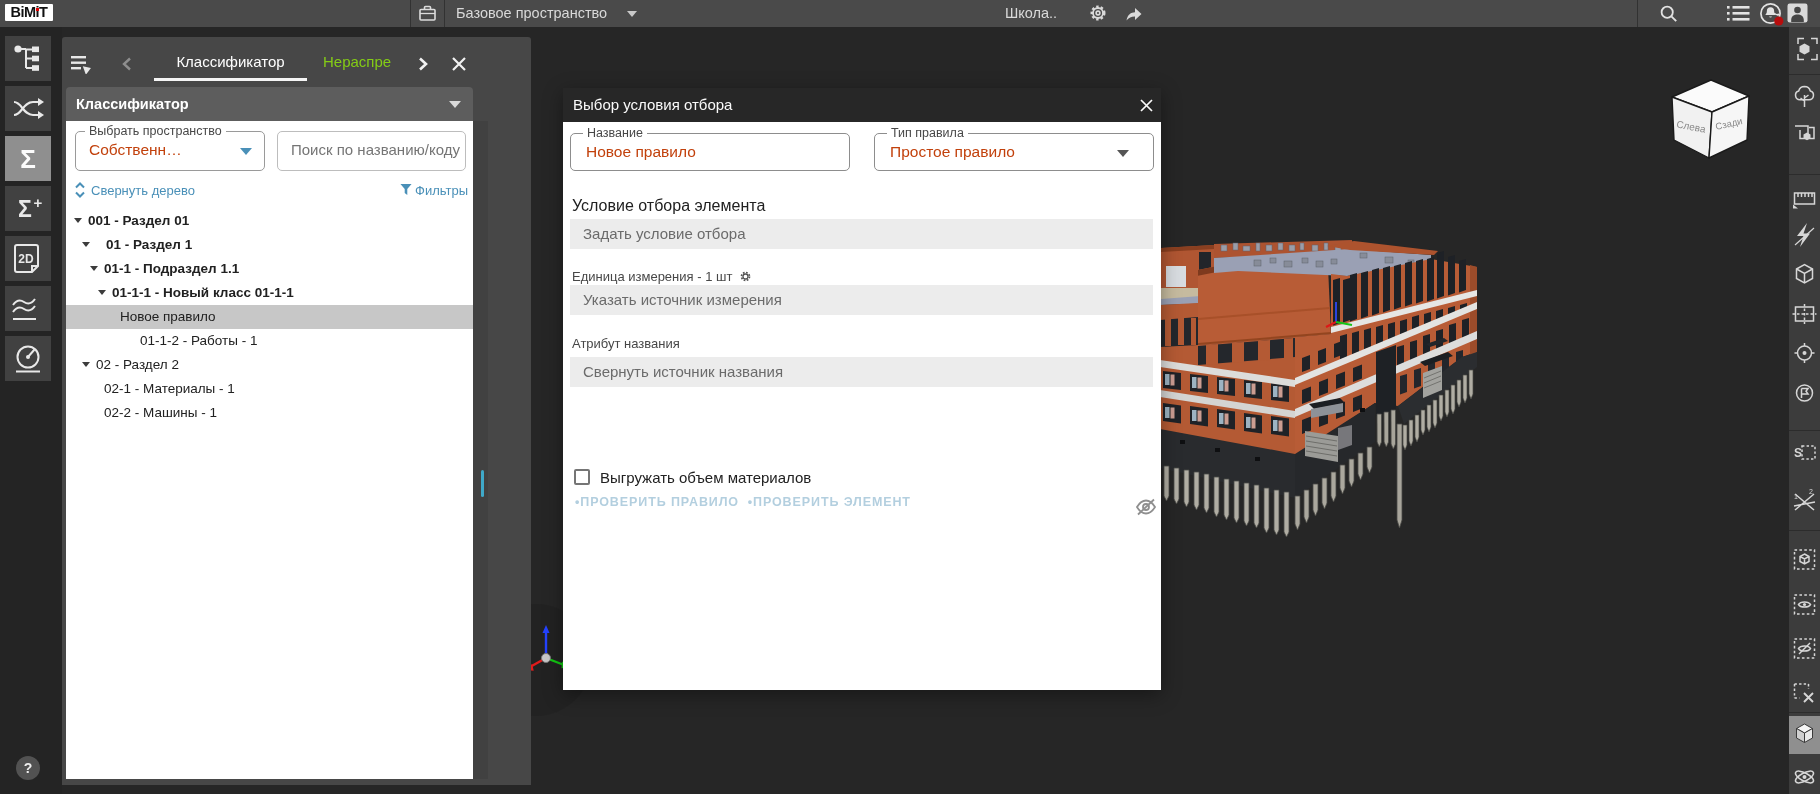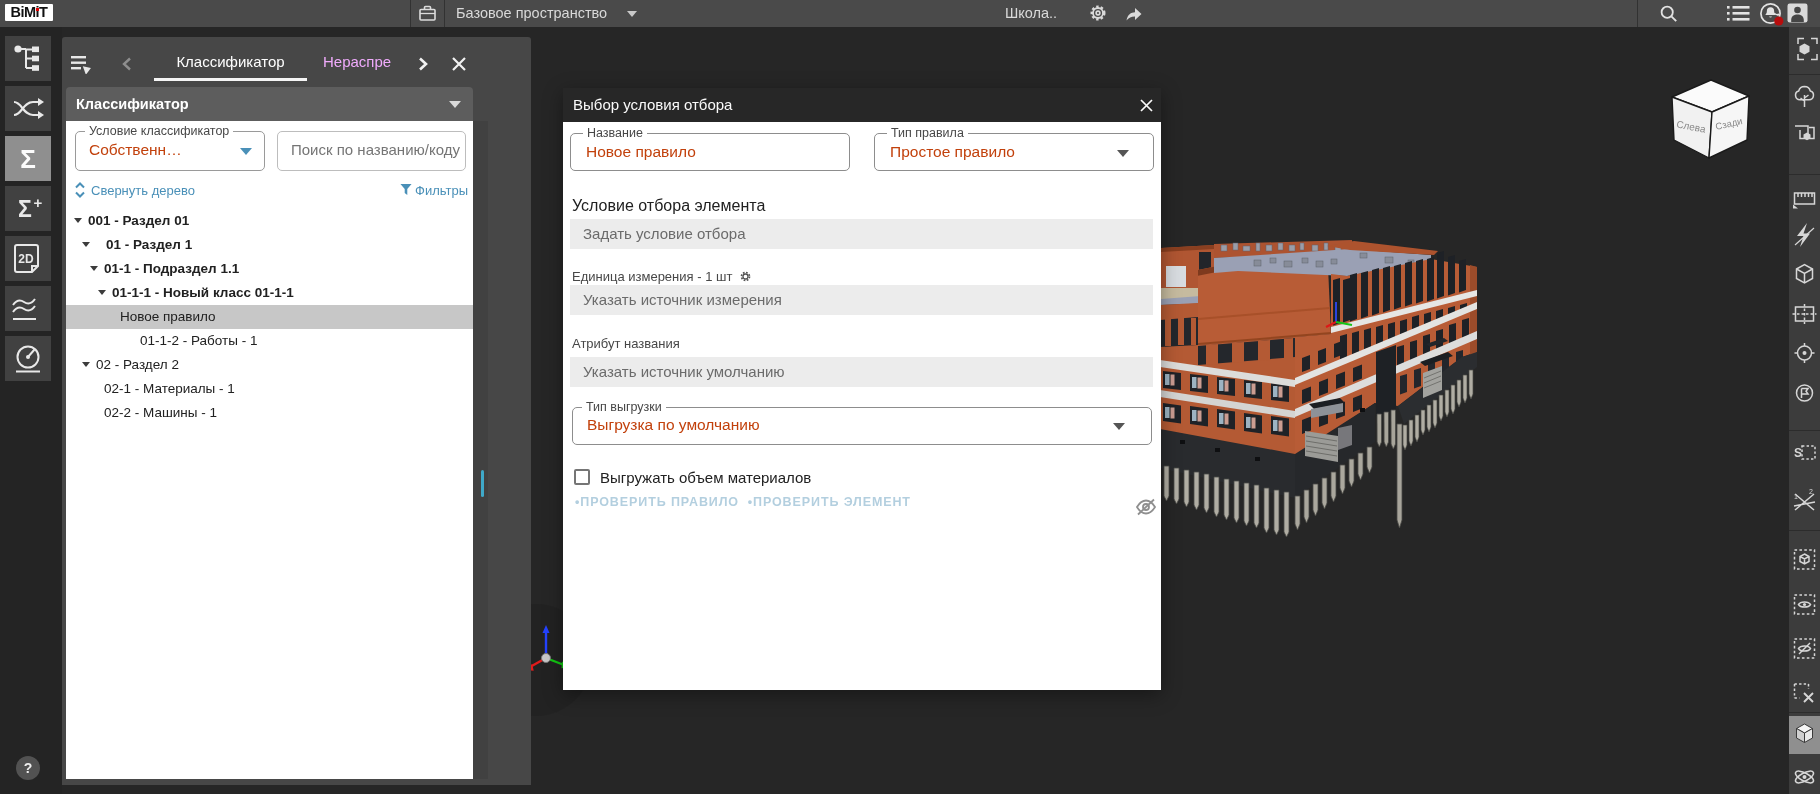--- a/index.html
+++ b/index.html
@@ -20,21 +20,21 @@
 .ltb { position:absolute; left:5px; width:46px; height:45px; background:#414141; }
 .ltb.sel { background:#8f8f8f; }
 .ltb svg { position:absolute; left:0; top:0; }
 #helpq { position:absolute; left:16px; top:729px; width:24px; height:24px; border-radius:50%; background:#525252;
   color:#eee; font-size:14px; font-weight:bold; text-align:center; line-height:24px;}
 
 
 #panel { position:absolute; left:62px; top:37px; width:469px; height:748px; background:#474747; z-index:6; border-radius:3px 3px 0 0;}
 #tabbar { position:absolute; left:0; top:0; width:426px; height:50px; }
 .tab1 { position:absolute; left:92px; top:16px; width:153px; text-align:center; color:#fff; font-size:15px; }
-.tab2 { position:absolute; left:261px; top:16px; color:#f0abfc; font-size:15px; }
+.tab2 { position:absolute; left:261px; top:16px; color:#84cc16; font-size:15px; }
 #tabline { position:absolute; left:92px; top:41px; width:153px; height:3px; background:#f5f5f5; }
 #cheader { position:absolute; left:4px; top:50px; width:407px; height:34px; background:#5d5d5d; border-radius:4px 4px 0 0;
   color:#fff; font-size:14.5px; font-weight:bold; line-height:34px; padding-left:10px;}
 #pwhite { position:absolute; left:4px; top:84px; width:407px; height:658px; background:#ffffff; }
 .fieldbox { position:absolute; border:1px solid #9a9a9a; border-radius:5px; height:40px; background:#fff;}
 .fieldbox .flabel { position:absolute; left:9px; top:-8px; background:#fff; padding:0 4px; font-size:12.5px; color:#474747; white-space:nowrap;}
 .fieldbox .fval { position:absolute; left:13px; top:9px; font-size:15.5px; color:#c2410c; white-space:nowrap;}
 .blue { color:#4a90b8; }
 .treerow { position:absolute; left:0; height:24px; width:407px; font-size:13.5px; color:#212121; line-height:24px;}
 .caret { position:absolute; width:0; height:0; border-left:4.5px solid transparent; border-right:4.5px solid transparent; border-top:5.5px solid #3c3c3c; top:9px;}
@@ -193,21 +193,21 @@
     <svg class="abs" style="left:389px; top:19px;" width="16" height="16" viewBox="0 0 16 16">
       <path d="M2,2 L14,14 M14,2 L2,14" stroke="#f2f2f2" stroke-width="2.2"></path>
     </svg>
   </div>
   <div id="cheader">Классификатор
     <div class="abs" style="right:12px; top:14px; width:0; height:0; border-left:6px solid transparent; border-right:6px solid transparent; border-top:7px solid #d9d9d9;"></div>
   </div>
   <div id="pwhite">
 
     <div class="fieldbox" style="left:9px; top:10px; width:190px;">
-      <div class="flabel">Условие классификатор</div>
+      <div class="flabel">Выбрать пространство</div>
       <div class="fval">Собственн…</div>
       <div class="abs" style="right:12px; top:16px; width:0; height:0; border-left:6px solid transparent; border-right:6px solid transparent; border-top:7px solid #4a90b8;"></div>
     </div>
     <div class="fieldbox" style="left:211px; top:10px; width:189px; border-color:#bdbdbd;">
       <div class="fval" style="color:#757575; left:13px; font-size:15px;">Поиск по названию/коду</div>
     </div>
 
     <svg class="abs" style="left:8px; top:61px;" width="12" height="16" viewBox="0 0 12 16">
       <path d="M2,5.5 L6,1.5 L10,5.5 M2,10.5 L6,14.5 L10,10.5" fill="none" stroke="#4a90b8" stroke-width="2"></path>
     </svg>
@@ -601,26 +601,21 @@
   <div class="mhead" style="top:109px;">Условие отбора элемента</div>
   <div class="grayinput" style="top:131px;">Задать условие отбора</div>
   <div class="mlabel" style="top:181px;">Единица измерения - 1 шт
     <svg style="vertical-align:-2px; margin-left:3px;" width="13" height="13" viewBox="0 0 13 13">
       <circle cx="6.5" cy="6.5" r="4" fill="none" stroke="#555" stroke-width="1.7" stroke-dasharray="1.7 1.45"></circle>
       <circle cx="6.5" cy="6.5" r="2.5" fill="none" stroke="#555" stroke-width="1.3"></circle>
     </svg>
   </div>
   <div class="grayinput" style="top:197px;">Указать источник измерения</div>
   <div class="mlabel" style="top:248px;">Атрибут названия</div>
-  <div class="grayinput" style="top:269px;">Указать источник умолчанию</div>
-  <div class="fieldbox" style="left:9px; top:319px; width:580px; height:38px; border-color:#8d8d8d;">
-    <div class="flabel">Тип выгрузки</div>
-    <div class="fval" style="left:14px; top:8px;">Выгрузка по умолчанию</div>
-    <div class="abs" style="right:26px; top:15px; width:0; height:0; border-left:6px solid transparent; border-right:6px solid transparent; border-top:7px solid #555;"></div>
-  </div>
+  <div class="grayinput" style="top:269px;">Свернуть источник названия</div>
   <div class="abs" style="left:11px; top:381px; width:16px; height:16px; border:2px solid #757575; border-radius:2px;"></div>
   <div class="abs" style="left:37px; top:381px; font-size:15px; color:#212121;">Выгружать объем материалов</div>
   <div class="abs" style="left:12px; top:407px; font-size:12.5px; letter-spacing:0.9px; color:#b3cfdf; font-weight:bold;">•ПРОВЕРИТЬ ПРАВИЛО&nbsp;&nbsp;•ПРОВЕРИТЬ ЭЛЕМЕНТ</div>
   <svg class="abs" style="left:572px; top:409px;" width="22" height="20" viewBox="0 0 22 20">
     <path d="M2,10 C5,5 8,3.5 11,3.5 s6,1.5 9,6.5 c-3,5 -6,6.5 -9,6.5 s-6,-1.5 -9,-6.5 z" fill="none" stroke="#8f8f8f" stroke-width="1.8"></path>
     <circle cx="11" cy="10" r="3" fill="none" stroke="#8f8f8f" stroke-width="1.8"></circle>
     <line x1="3" y1="17.5" x2="19" y2="2.5" stroke="#8f8f8f" stroke-width="1.8"></line>
   </svg>
 </div>
 

